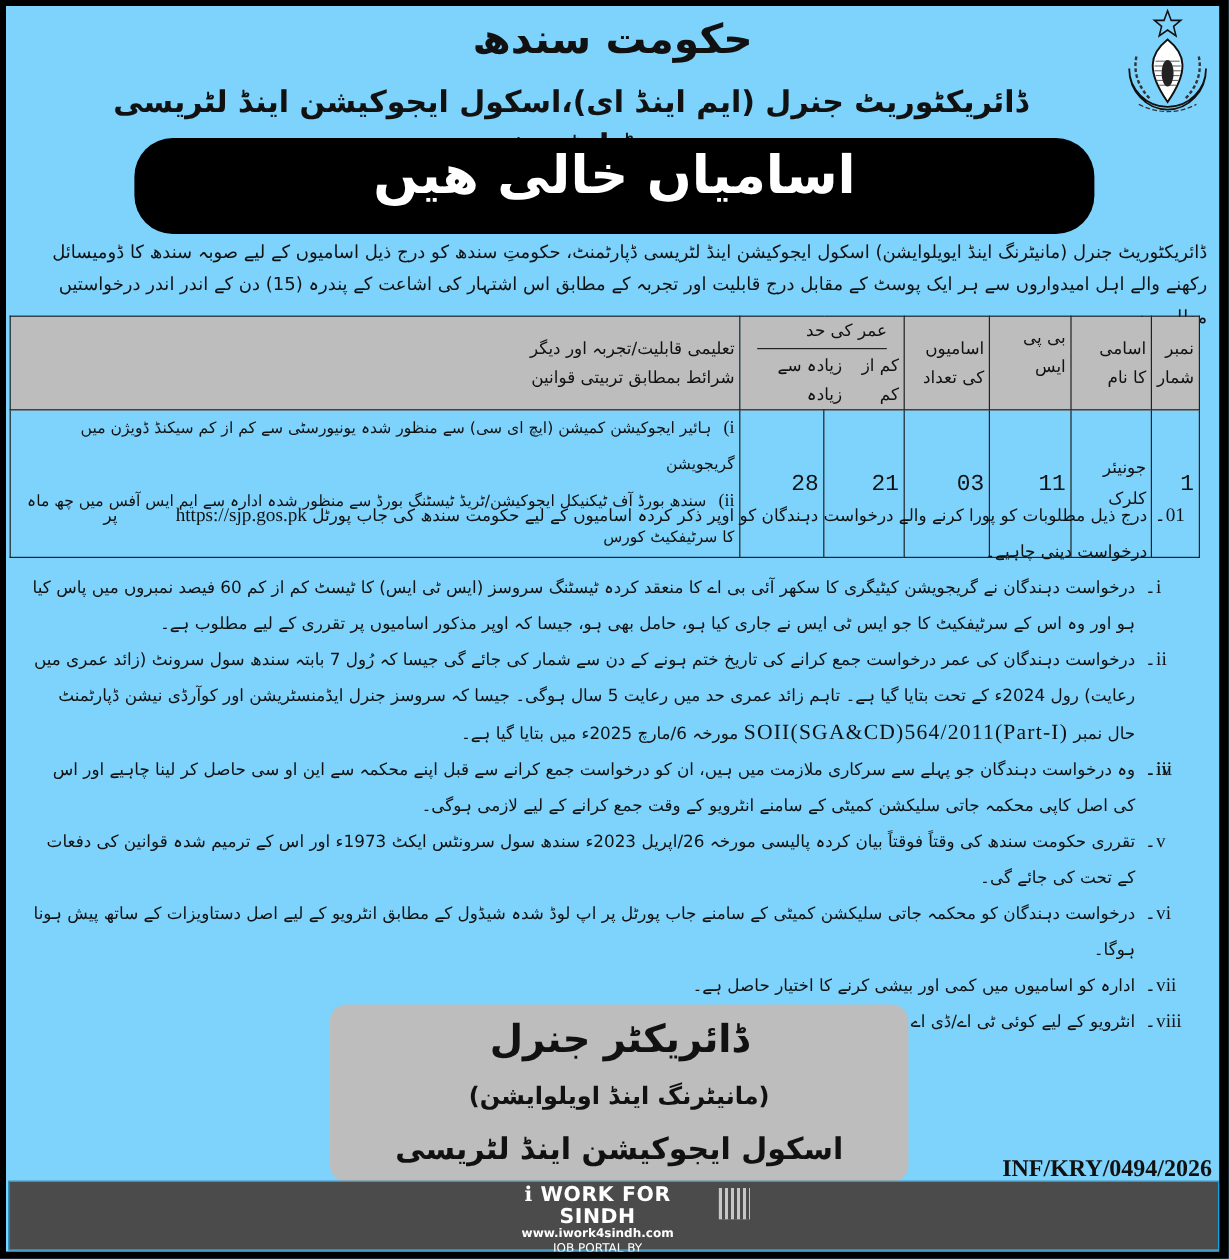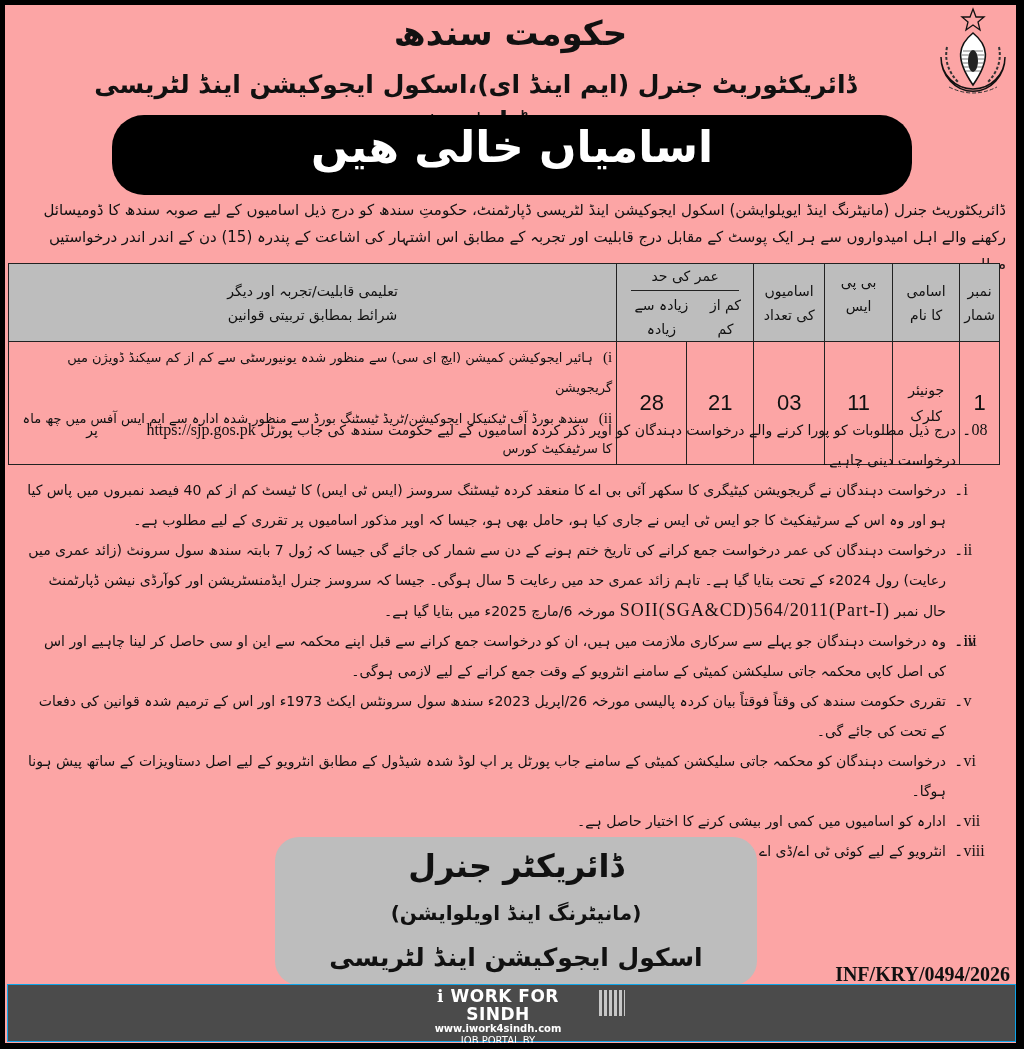--- a/index.html
+++ b/index.html
@@ -3,21 +3,21 @@
   <meta charset="utf-8">
   <style>
     html, body { margin: 0; padding: 0; }
     body {
       width: 1024px; height: 1049px; background: #000;
       font-family: "DejaVu Sans", sans-serif; color: #111;
       position: relative; overflow: hidden;
     }
     .page {
       position: absolute; left: 5px; top: 5px; width: 1011px; height: 1038px;
-      background: #fca5a5; overflow: hidden;
+      background: #7dd3fc; overflow: hidden;
     }
     .abs { position: absolute; }
     .rtl { direction: rtl; }
 
     
     .hdr-title {
       left: 0; right: 0; top: 8px; text-align: center;
       font-size: 34px; font-weight: bold; line-height: 40px; letter-spacing: 1px;
     }
     .hdr-sub {
@@ -37,24 +37,24 @@
       left: 8px; right: 10px; top: 192px;
       font-size: 15px; line-height: 27px; text-align: right;
     }
 
     
     table.vac {
       position: absolute; left: 3px; top: 258px; width: 992px;
       border-collapse: collapse; direction: rtl; font-size: 14px;
     }
     table.vac th, table.vac td {
-      border: 1.5px solid #222; text-align: center; vertical-align: middle; padding: 0 4px;
+      border: 1.5px solid #222; text-align: right; vertical-align: middle; padding: 0 4px;
     }
     table.vac thead th { background: #bdbdbd; font-weight: normal; line-height: 24px; }
-    table.vac tbody td { height: 70px; font-family: Liberation Sans, sans-serif; font-size: 22px; }
+    table.vac tbody td { height: 70px; font-family: Liberation Mono, monospace; font-size: 19px; }
     table.vac td.qual {
       text-align: right; font-family: "DejaVu Sans", sans-serif; font-size: 13px; line-height: 30px;
     }
     td.post { font-family: "DejaVu Sans", sans-serif !important; font-size: 14px !important; line-height: 26px; }
     .subhead-line { border-bottom: 1.5px solid #222; margin: 0 10px; padding-bottom: 2px; }
     .sub-ages { display: flex; justify-content: space-around; padding-top: 2px; }
     .qnum { font-family: "Liberation Serif", serif; font-size: 15px; margin-left: 6px; }
 
     
     .conds { left: 20px; right: 10px; top: 410px; font-size: 14px; text-align: right; }
@@ -64,21 +64,21 @@
       font-family: "Liberation Serif", serif; font-size: 16px;
     }
     .cond.main { padding-right: 50px; }
     .cond.main .num { right: 0; }
     .latin { font-family: "Liberation Serif", serif; font-size: 16px; direction: ltr; unicode-bidi: embed; margin-left: 44px; }
     .ref { font-family: "Liberation Serif", serif; font-size: 18px; letter-spacing: 1px; direction: ltr; unicode-bidi: embed; }
 
     
     .dg-box {
       left: 270px; top: 832px; width: 482px; height: 148px;
-      background: #bdbdbd; border-radius: 24px; text-align: center;
+      background: #bdbdbd; border-radius: 14px; text-align: center;
     }
     .dg-l1 { font-size: 32px; font-weight: bold; line-height: 50px; margin-top: 4px; }
     .dg-l2 { font-size: 20px; font-weight: bold; line-height: 44px; }
     .dg-l3 { font-size: 25px; font-weight: bold; line-height: 46px; }
 
     .ref-code {
       right: 6px; top: 958px; font-family: "Liberation Serif", serif; font-weight: bold;
       font-size: 20px;
     }
 
@@ -190,28 +190,28 @@
             <span class="qnum">ii)</span>
             <span>سندھ بورڈ آف ٹیکنیکل ایجوکیشن/ٹریڈ ٹیسٹنگ بورڈ سے منظور شدہ ادارہ سے ایم ایس آفس میں چھ ماہ کا سرٹیفکیٹ کورس</span>
           </div>
         </td>
       </tr>
     </tbody>
   </table>
 
   <div class="abs conds rtl">
     <p class="cond main">
-      <span class="num">08۔</span>
+      <span class="num">01۔</span>
       <span>درج ذیل مطلوبات کو پورا کرنے والے درخواست دہندگان کو اوپر ذکر کردہ اسامیوں کے لیے حکومت سندھ کی جاب پورٹل</span>
       <span class="latin">https://sjp.gos.pk</span>
       <span>پر درخواست دینی چاہیے۔</span>
     </p>
     <p class="cond">
       <span class="num">i۔</span>
-      <span>درخواست دہندگان نے گریجویشن کیٹیگری کا سکھر آئی بی اے کا منعقد کردہ ٹیسٹنگ سروسز (ایس ٹی ایس) کا ٹیسٹ کم از کم 40 فیصد نمبروں میں پاس کیا ہو اور وہ اس کے سرٹیفکیٹ کا جو ایس ٹی ایس نے جاری کیا ہو، حامل بھی ہو، جیسا کہ اوپر مذکور اسامیوں پر تقرری کے لیے مطلوب ہے۔</span>
+      <span>درخواست دہندگان نے گریجویشن کیٹیگری کا سکھر آئی بی اے کا منعقد کردہ ٹیسٹنگ سروسز (ایس ٹی ایس) کا ٹیسٹ کم از کم 60 فیصد نمبروں میں پاس کیا ہو اور وہ اس کے سرٹیفکیٹ کا جو ایس ٹی ایس نے جاری کیا ہو، حامل بھی ہو، جیسا کہ اوپر مذکور اسامیوں پر تقرری کے لیے مطلوب ہے۔</span>
     </p>
     <p class="cond">
       <span class="num">ii۔</span>
       <span>درخواست دہندگان کی عمر درخواست جمع کرانے کی تاریخ ختم ہونے کے دن سے شمار کی جائے گی جیسا کہ رُول 7 بابتہ سندھ سول سرونٹ (زائد عمری میں رعایت) رول 2024ء کے تحت بتایا گیا ہے۔ تاہم زائد عمری حد میں رعایت 5 سال ہوگی۔ جیسا کہ سروسز جنرل ایڈمنسٹریشن اور کوآرڈی نیشن ڈپارٹمنٹ حال نمبر</span>
       <span class="ref">SOII(SGA&amp;CD)564/2011(Part-I)</span>
       <span>مورخہ 6/مارچ 2025ء میں بتایا گیا ہے۔</span>
     </p>
     <p class="cond">
       <span class="num">iii۔</span>
     </p>

